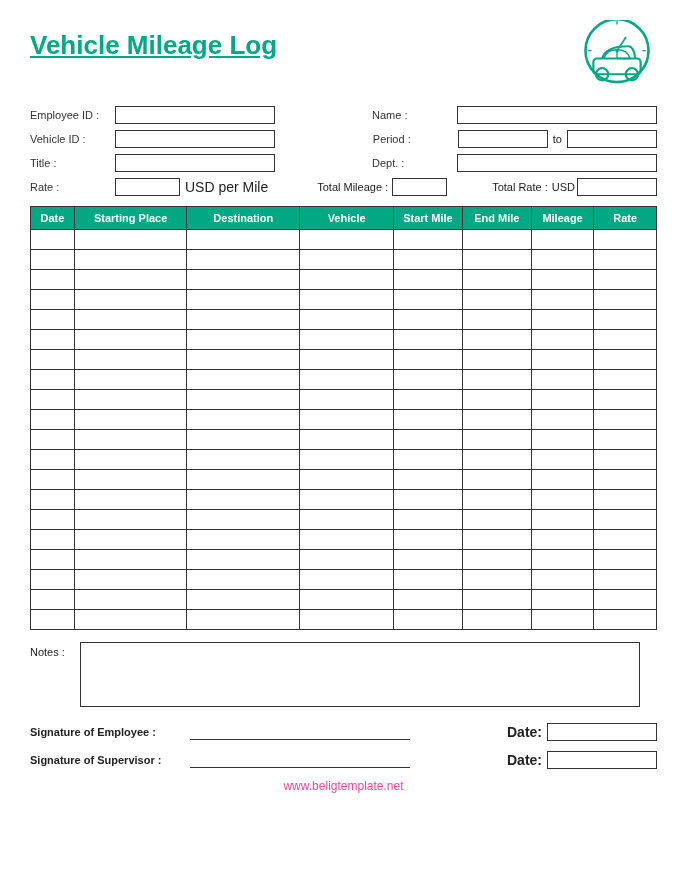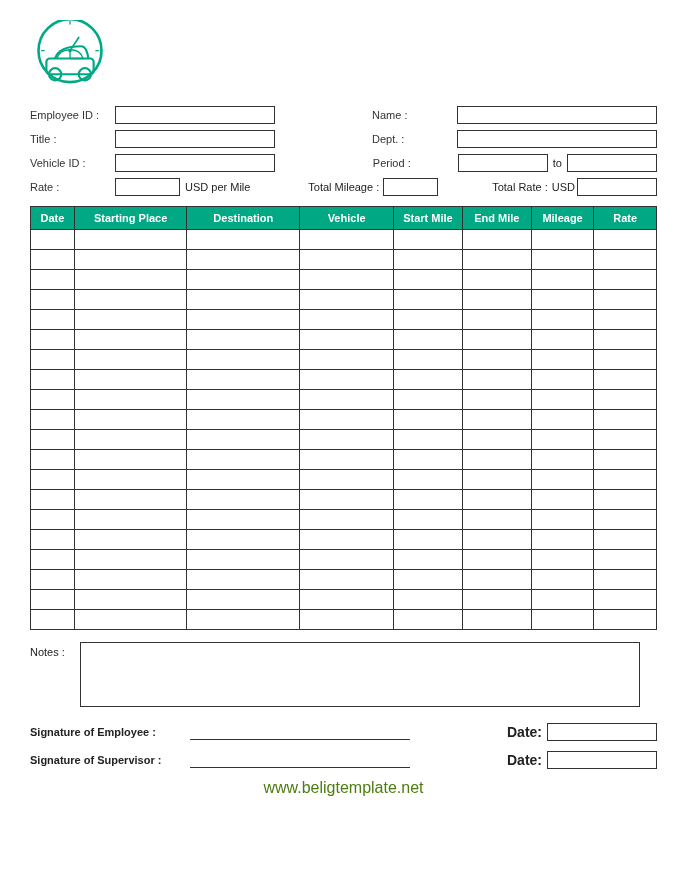--- a/index.html
+++ b/index.html
@@ -46,21 +46,21 @@
     }
     .form-input {
       border: 1px solid #333;
       height: 18px;
       font-size: 10px;
     }
     .form-input-md { width: 160px; }
     .form-input-lg { width: 200px; }
     .form-input-sm { width: 90px; }
     .form-input-xs { width: 65px; }
-    .usd-label { font-size: 11px; margin: 0 4px; }
+    .usd-label { font-size: 14px; margin: 0 4px; }
     .to-label { font-size: 11px; margin: 0 5px; }
 
     
     .mileage-table {
       width: 100%;
       border-collapse: collapse;
       margin-bottom: 12px;
       padding-left: 20px;
     }
     .mileage-table th {
@@ -135,29 +135,30 @@
     .sig-date-input {
       border: 1px solid #333;
       height: 18px;
       width: 110px;
       font-size: 10px;
     }
 
     
     .footer {
       text-align: center;
-      color: #4d7c0f;
-      font-size: 16px;
+      color: #ec4899;
+      font-size: 12px;
       margin-top: 8px;
     }
   </style>
 </head>
 <body>
 
 <div class="header">
+  <div class="title">Vehicle Mileage Log</div>
   <div class="logo-icon">
     <svg viewBox="0 0 90 80" xmlns="http://www.w3.org/2000/svg" width="80" height="70">
 
       <ellipse cx="45" cy="35" rx="36" ry="36" fill="none" stroke="#00a884" stroke-width="3"></ellipse>
 
       <rect x="18" y="44" width="54" height="18" rx="4" ry="4" fill="none" stroke="#00a884" stroke-width="2.5"></rect>
 
       <path d="M28 44 Q32 30 58 30 Q64 30 66 44" fill="none" stroke="#00a884" stroke-width="2.5"></path>
 
       <path d="M30 44 Q33 34 45 34 L45 44" fill="none" stroke="#00a884" stroke-width="1.5"></path>
@@ -176,39 +177,39 @@
   </div>
 </div>
 
 <div class="form-section">
 
   <div class="form-row">
     <span class="form-label">Employee ID :</span>
     <input class="form-input form-input-md" type="text" style="">
     <div style="flex:1;min-width:30px;"></div>
     <span class="form-label">Name :</span>
-    <input class="form-input form-input-lg" type="text" style="">
-  </div>
-
-  <div class="form-row">
-    <span class="form-label">Title :</span>
-    <input class="form-input form-input-md" type="text" style="">
-    <div style="flex:1;min-width:30px;"></div>
-    <span class="form-label">Dept. :</span>
     <input class="form-input form-input-lg" type="text" style="">
   </div>
 
   <div class="form-row">
     <span class="form-label">Vehicle ID :</span>
     <input class="form-input form-input-md" type="text" style="">
     <div style="flex:1;min-width:30px;"></div>
     <span class="form-label">Period :</span>
     <input class="form-input form-input-sm" type="text" style="">
     <span class="to-label">to</span>
     <input class="form-input form-input-sm" type="text" style="">
+  </div>
+
+  <div class="form-row">
+    <span class="form-label">Title :</span>
+    <input class="form-input form-input-md" type="text" style="">
+    <div style="flex:1;min-width:30px;"></div>
+    <span class="form-label">Dept. :</span>
+    <input class="form-input form-input-lg" type="text" style="">
   </div>
 
   <div class="form-row">
     <span class="form-label">Rate :</span>
     <input class="form-input form-input-xs" type="text" style="">
     <span class="usd-label" style="margin-left:5px;">USD per Mile</span>
     <div style="flex:1;min-width:10px;"></div>
     <span style="font-size:11px;margin-right:4px;">Total Mileage :</span>
     <input class="form-input form-input-xs" type="text" style="width: 55px;">
     <div style="flex:1;min-width:10px;"></div>

